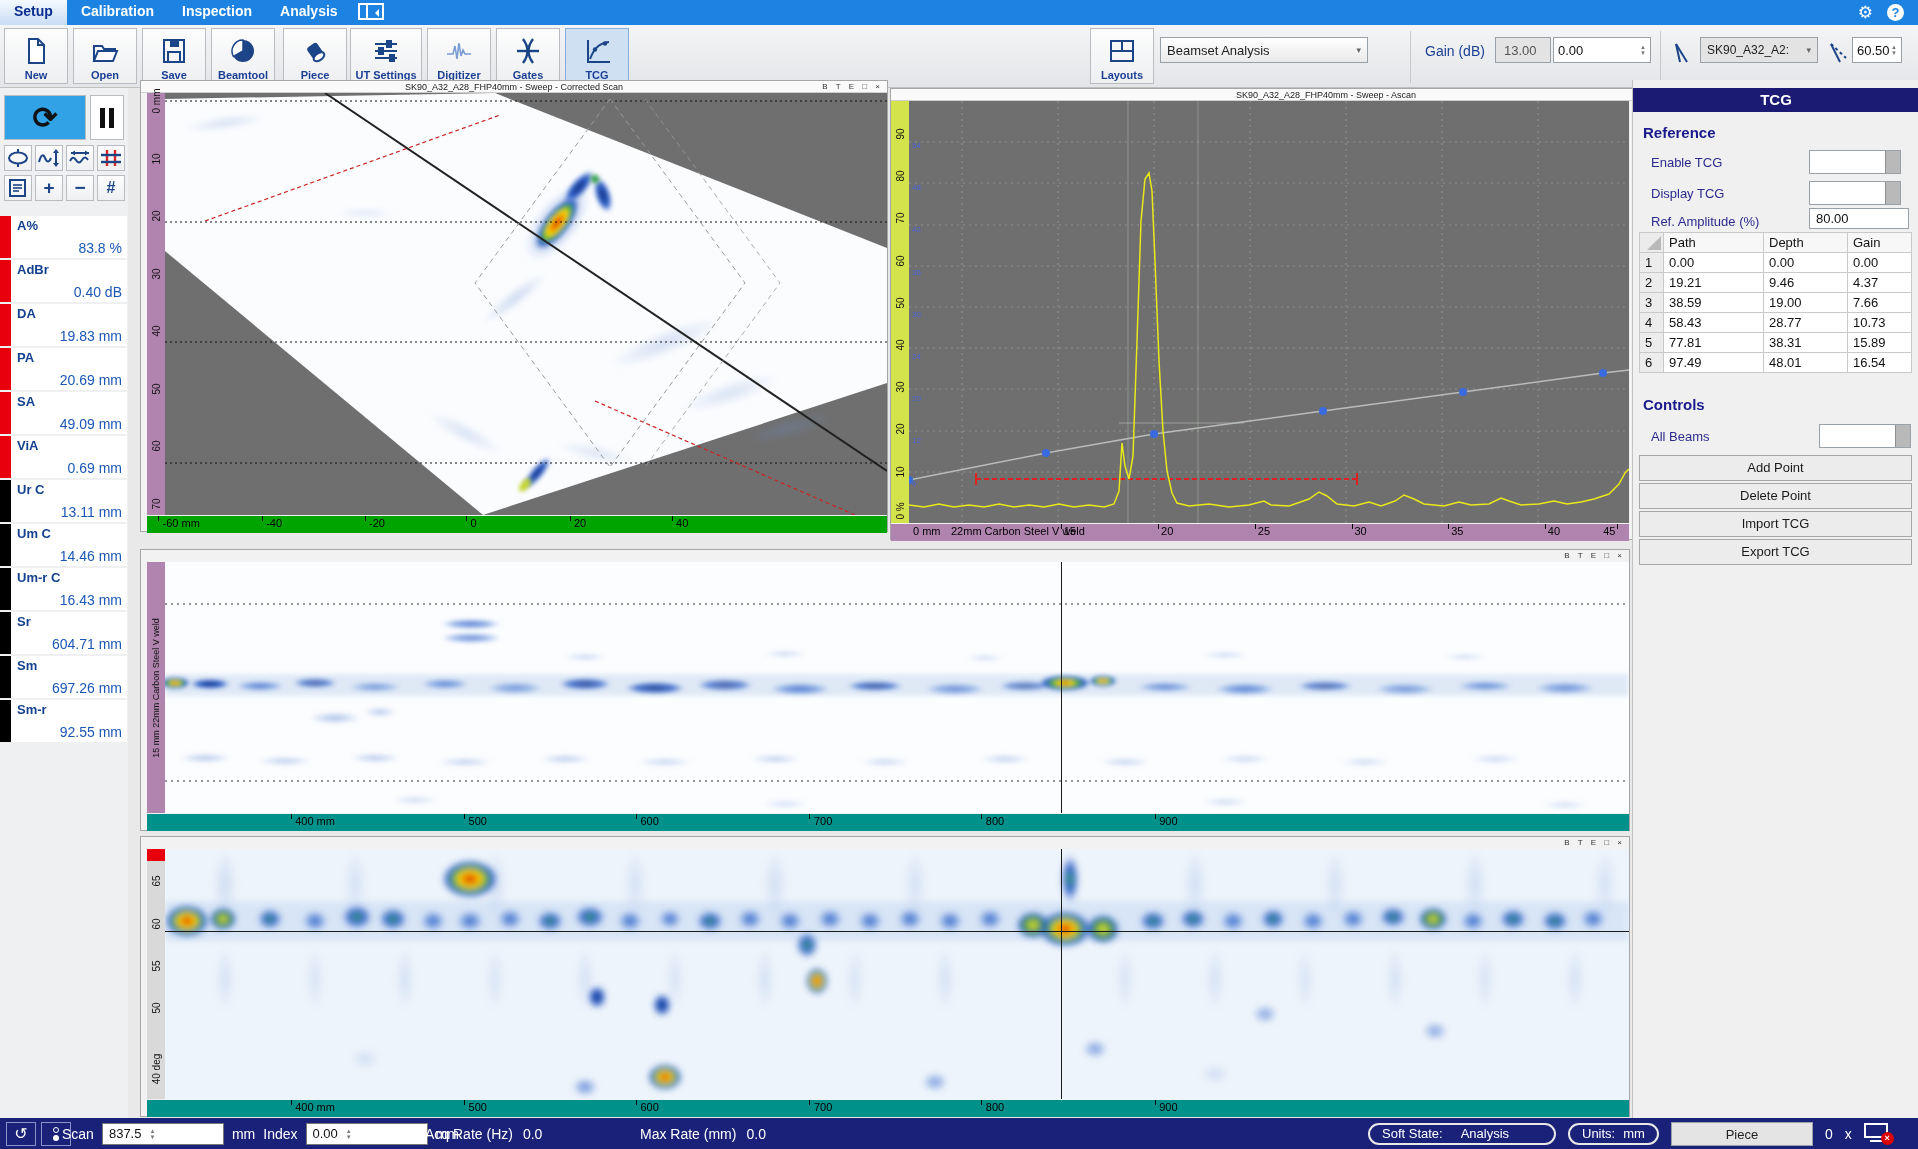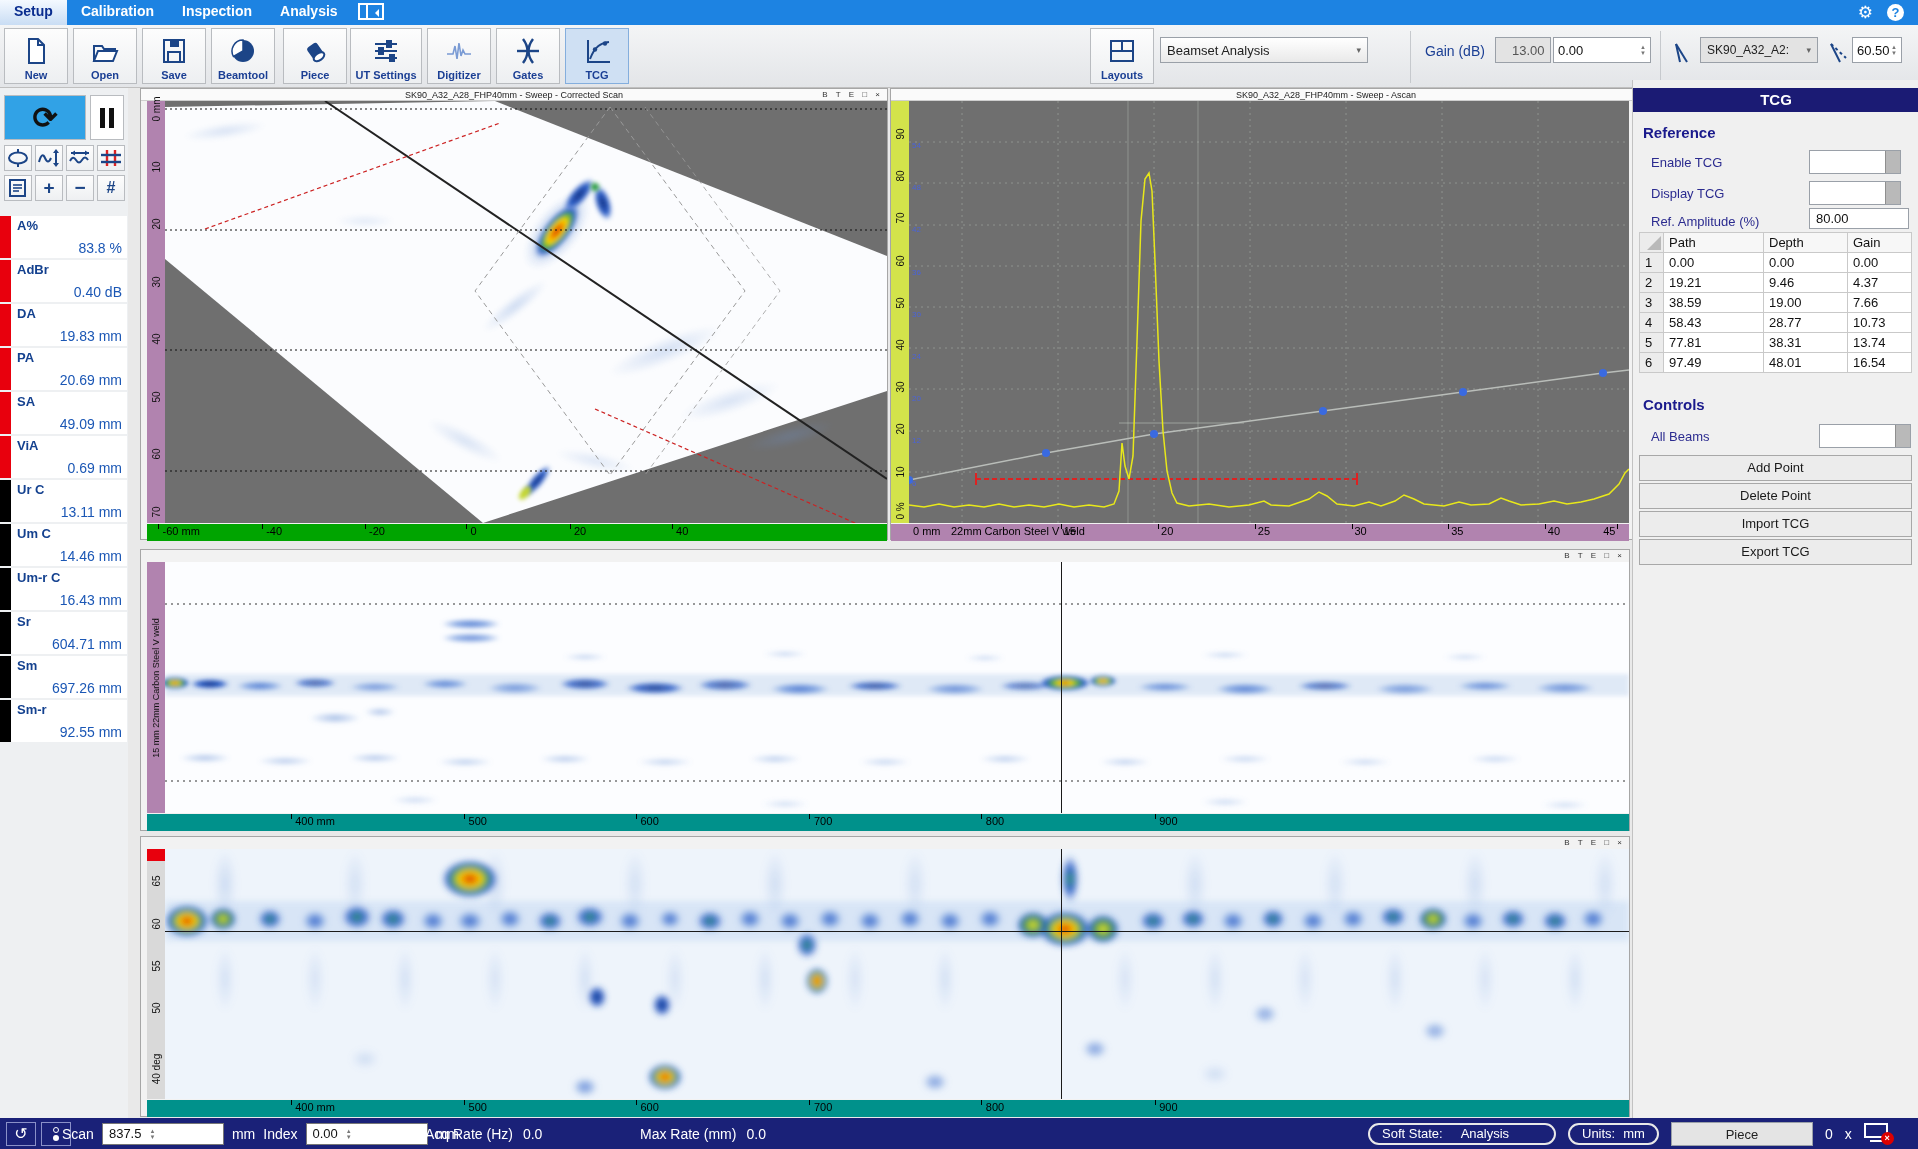--- a/index.html
+++ b/index.html
@@ -24,21 +24,21 @@
           display:flex; flex-direction:column; align-items:center; justify-content:flex-end; padding-bottom:2px; }
   .tbtn.active { background:#cfe0f3; border-color:#84aedd; }
   .tbtn .lbl { font-size:11px; font-weight:bold; color:#1b3f94; line-height:12px; }
   .tbtn svg { margin-bottom:3px; }
   .tsep { position:absolute; top:6px; width:1px; height:52px; background:#c6c9cd; }
   .combo { position:absolute; background:linear-gradient(#fff,#e9e9e9); border:1px solid #9aa0a8; font-size:13px; color:#222;
            display:flex; align-items:center; padding:0 6px; }
   .combo .dd { margin-left:auto; color:#666; font-size:9px; }
   .spin { position:absolute; background:#fff; border:1px solid #9aa0a8; font-size:13px; color:#111; display:flex; align-items:center; padding:0 4px; }
   .spin .arrows { margin-left:auto; display:flex; flex-direction:column; font-size:6px; color:#777; line-height:6px; }
-  .graybox { position:absolute; background:#e3e3e3; border:1px solid #9aa0a8; font-size:13px; color:#555; display:flex; align-items:center; padding:0 16px; }
+  .graybox { position:absolute; background:#e3e3e3; border:1px solid #9aa0a8; font-size:13px; color:#555; display:flex; align-items:center; padding:0 8px; }
   .tlabel { position:absolute; font-size:14px; color:#1b3f94; }
 
   
   #sidebar { left:0; top:88px; width:128px; height:1030px; background:#eef0f2; }
   .sbtn { position:absolute; border:1px solid #b9bcc0; background:linear-gradient(#fdfdfd,#eef0f2); display:flex; align-items:center; justify-content:center; }
   .ro { position:absolute; left:0; width:127px; height:42px; background:#fff; }
   .ro .bar { position:absolute; left:0; top:0; width:11px; height:42px; }
   .ro .code { position:absolute; left:17px; top:2px; font-size:13px; font-weight:bold; color:#14418f; }
   .ro .val { position:absolute; right:5px; bottom:2px; font-size:14px; color:#1b57b5; }
 
@@ -354,21 +354,21 @@
         <span class="code">Sm</span>
         <span class="val">697.26 mm</span>
       </div>
     <div class="ro" style="top:612px">
         <div class="bar" style="background:#000"></div>
         <span class="code">Sm-r</span>
         <span class="val">92.55 mm</span>
       </div>
   </div>
 
-  <div class="view" style="left:140px;top:88px;width:748px;height:452px">
+  <div class="view" style="left:140px;top:80px;width:748px;height:452px">
     <div class="vtitle">SK90_A32_A28_FHP40mm - Sweep - Corrected Scan</div>
     <div class="winbtns"><span>B T E</span>&nbsp;<span>□</span>&nbsp;<span>×</span></div>
     <div class="rulerV mauve" style="left:6px;top:12px;height:422px">
       <span class="vlab" style="top:2%">0 mm</span>
       <span class="vlab" style="top:15.6%">10</span>
       <span class="vlab" style="top:29.1%">20</span>
       <span class="vlab" style="top:42.9%">30</span>
       <span class="vlab" style="top:56.4%">40</span>
       <span class="vlab" style="top:70.1%">50</span>
       <span class="vlab" style="top:83.6%">60</span>
@@ -833,21 +833,21 @@
       <tr>
             <td class="num">4</td>
             <td>58.43</td>
             <td>28.77</td>
             <td>10.73</td>
           </tr>
       <tr>
             <td class="num">5</td>
             <td>77.81</td>
             <td>38.31</td>
-            <td>13.74</td>
+            <td>15.89</td>
           </tr>
       <tr>
             <td class="num">6</td>
             <td>97.49</td>
             <td>48.01</td>
             <td>16.54</td>
           </tr>
     </tbody>
       </table>
 

